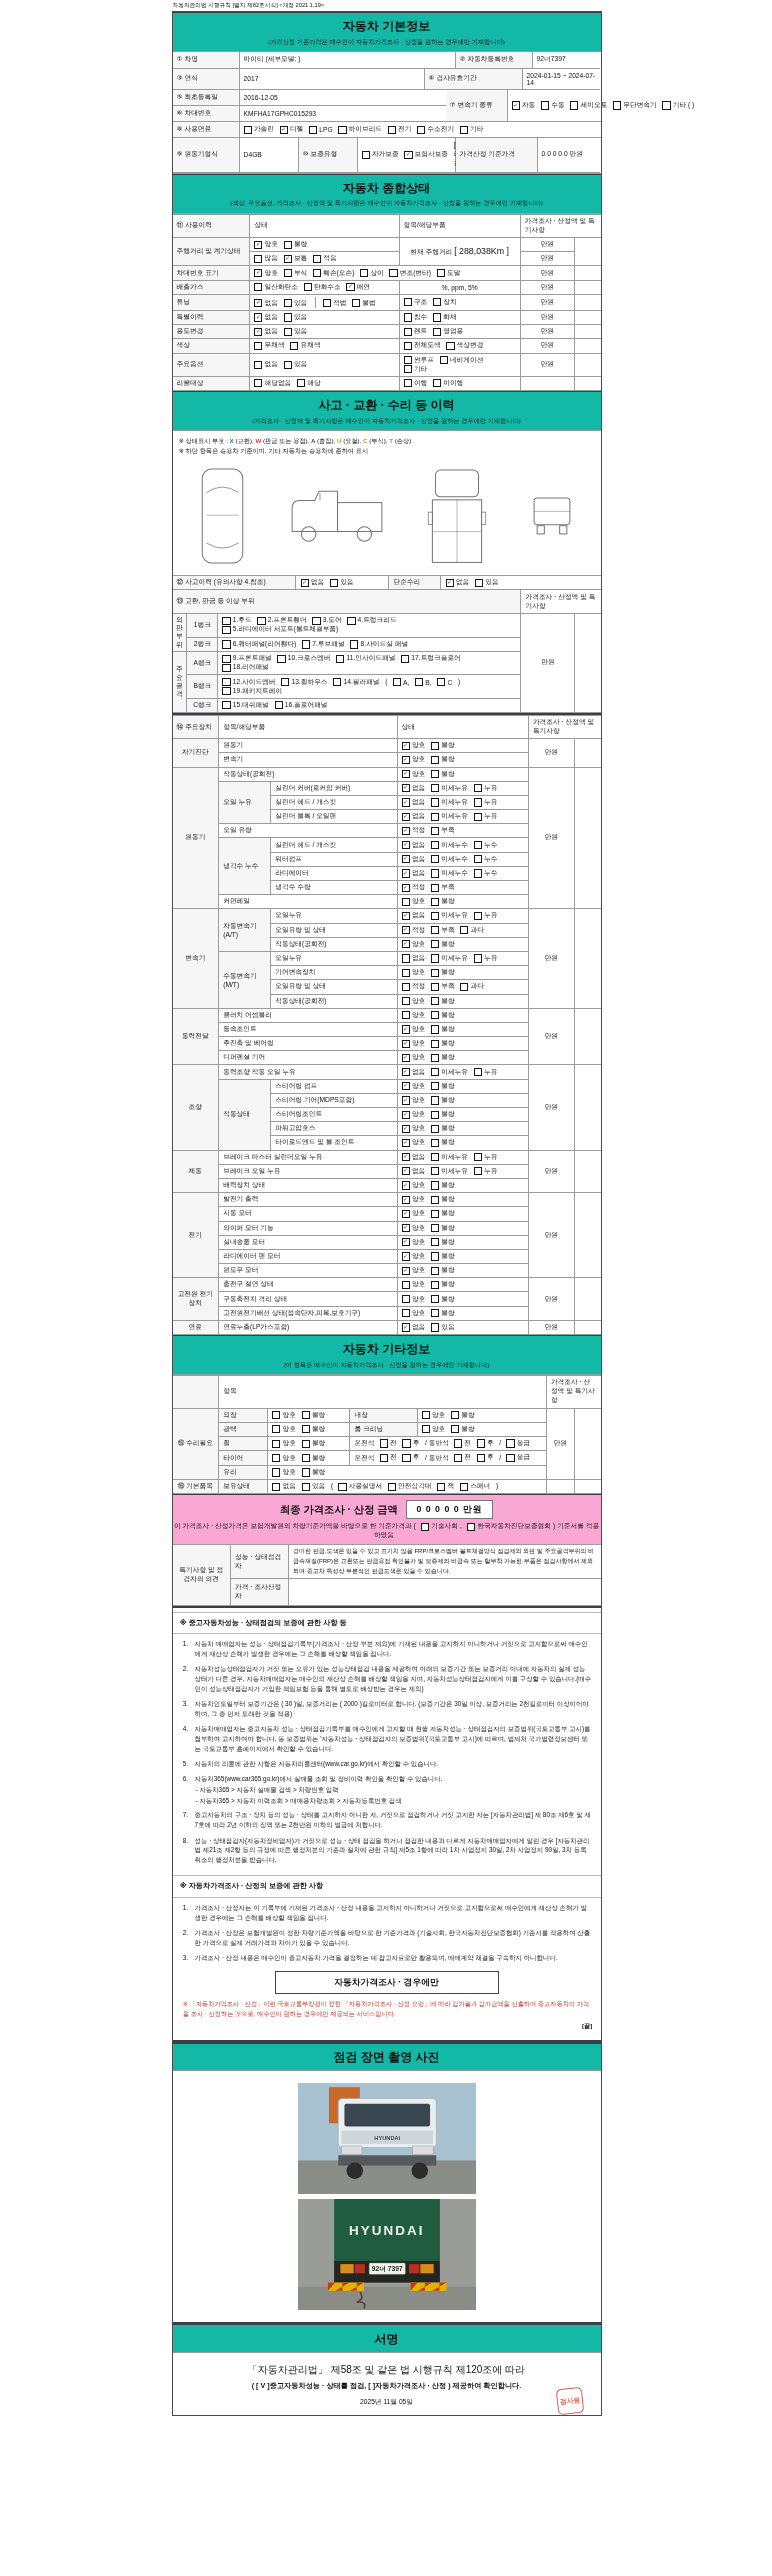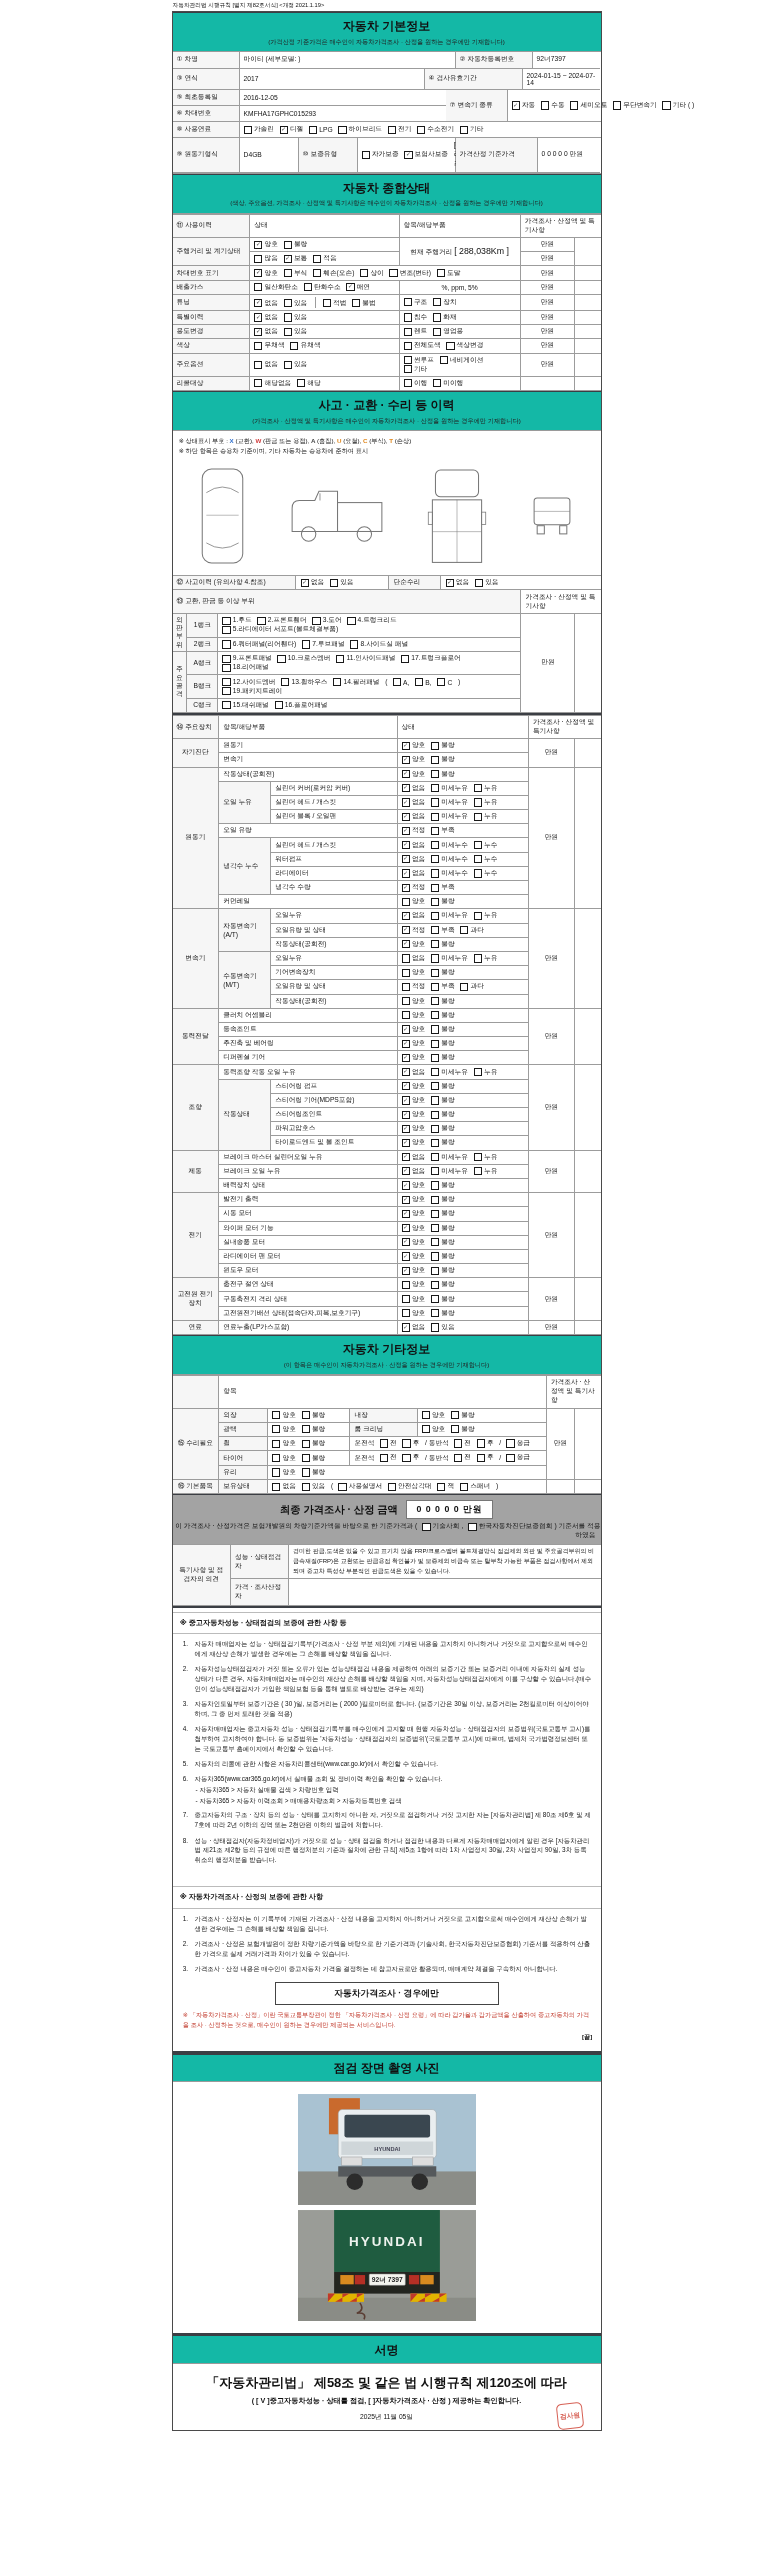--- a/index.html
+++ b/index.html
@@ -48,32 +48,32 @@
   .nwrap{padding:2.1px 0 4.1px}
   .nhead{font-size:7.2px;font-weight:700;border-bottom:0.5px solid #bbb;border-top:0.5px solid #bbb;padding:5.2px 7.2px;margin-top:1px}
   .nitem{display:flex;gap:3.6px;font-size:6.4px;line-height:1.55;margin:5.2px 8.2px 0 10.3px}
   .nitem .no{flex:none;width:8.2px}
   .nsub{margin:1px 8.2px 0 23px;font-size:6.4px;line-height:1.5}
   .boxed{border:1px solid #444;width:222px;margin:8.2px auto 5.2px;text-align:center;padding:4.6px 0;font-size:8.8px;font-weight:700}
   .boxnote{font-size:6.2px;margin:2.1px 10.3px;line-height:1.5}
   .boxnote .red{color:#c0392b}
   .endmark{text-align:right;font-size:6.2px;padding:2.1px 8.2px 5.2px;font-weight:700}
   
-  .finalband{background:#a3a3a3;border-top:1.5px solid #3b3e44;padding:5.2px 0 4.1px;text-align:right}
+  .finalband{background:#f9a8d4;border-top:1.5px solid #3b3e44;padding:5.2px 0 4.1px;text-align:center}
   .finalline{display:flex;justify-content:center;align-items:center;gap:8.2px}
   .finalline .fl{font-size:10.3px;font-weight:700}
   .finalline .fv{font-size:8.8px;font-weight:700;border:0.5px solid #777;background:#fff;padding:2.1px 9.3px;letter-spacing:1px}
   .finalnote{font-size:6px;margin-top:3.6px}
   .finalnote .cb{margin-right:2.1px}
   
   .photos{padding:6.2px 0 7.2px;text-align:center}
   .photo{display:block;margin:5.2px auto}
   
   .sign{position:relative;padding:6.2px 0 3.1px;text-align:center}
-  .sign .l1{font-size:13px;font-weight:700;margin-top:4.1px}
+  .sign .l1{font-size:10px;font-weight:400;margin-top:4.1px}
   .sign .l2{font-size:7.2px;font-weight:700;margin-top:3.1px}
   .sign .dt{font-size:6.7px;margin:7.2px 0 5.2px}
   .stamp{position:absolute;right:17.5px;bottom:1px;width:24px;height:24px;border:1.5px solid #cf4436;border-radius:5.2px;color:#cf4436;display:flex;align-items:center;justify-content:center;font-size:6.7px;font-weight:700;transform:rotate(-6deg);opacity:.85;background:rgba(255,255,255,.4)}
   .vert{width:13.4px;padding:2.1px 1px;text-align:center;line-height:1.25;background:#f6f6f6}
   .pricecell{text-align:center;background:#fff}
   .mini{font-size:6px}
   .kmbig{font-size:8.8px;font-weight:400}
 </style>
 </head>
 <body>
@@ -1295,21 +1295,21 @@
         <div class="nsub">- 자동차365 &gt; 자동차 이력조회 &gt; 매매용차량조회 &gt; 자동차등록번호 검색</div>
         <div class="nitem">
           <span class="no">7.</span>
           <span>중고자동차의 구조 · 장치 등의 성능 · 상태를 고지하지 아니한 자, 거짓으로 점검하거나 거짓 고지한 자는 [자동차관리법] 제 80조 제6호 및 제7호에 따라 2년 이하의 징역 또는 2천만원 이하의 벌금에 처합니다.</span>
         </div>
         <div class="nitem">
           <span class="no">8.</span>
           <span>성능 · 상태점검자(자동차정비업자)가 거짓으로 성능 · 상태 점검을 하거나 점검한 내용과 다르게 자동차매매업자에게 알린 경우 [자동차관리법 제21조 제2항 등의 규정에 따른 행정처분의 기준과 절차에 관한 규칙] 제5조 1항에 따라 1차 사업정지 30일, 2차 사업정지 90일, 3차 등록취소의 행정처분을 받습니다.</span>
         </div>
       </div>
-    <div class="nhead" style="margin-top:21px">※ 자동차가격조사 · 산정의 보증에 관한 사항</div>
+    <div class="nhead" style="margin-top:10px">※ 자동차가격조사 · 산정의 보증에 관한 사항</div>
     <div id="notice-items-2">
         <div class="nitem">
           <span class="no">1.</span>
           <span>가격조사 · 산정자는 이 기록부에 기재된 가격조사 · 산정 내용을 고지하지 아니하거나 거짓으로 고지함으로써 매수인에게 재산상 손해가 발생한 경우에는 그 손해를 배상할 책임을 집니다.</span>
         </div>
         <div class="nitem">
           <span class="no">2.</span>
           <span>가격조사 · 산정은 보험개발원이 정한 차량기준가액을 바탕으로 한 기준가격과 (기술사회, 한국자동차진단보증협회) 기준서를 적용하여 산출한 가격으로 실제 거래가격과 차이가 있을 수 있습니다.</span>
         </div>
         <div class="nitem">
@@ -1364,19 +1364,19 @@
     </svg>
   </div>
 
   <div class="rule4"></div>
 
   <div class="band">
     <div class="h">서명</div>
   </div>
   <div class="sign">
     <div class="l1">「자동차관리법」 제58조 및 같은 법 시행규칙 제120조에 따라</div>
-    <div class="l2">( [ V ]중고자동차성능 · 상태를 점검, [   ]자동차가격조사 · 산정 ) 제공하는 확인합니다.</div>
+    <div class="l2">( [ V ]중고자동차성능 · 상태를 점검, [   ]자동차가격조사 · 산정 ) 제공하여 확인합니다.</div>
     <div class="dt">2025년 11월 05일</div>
     <div class="stamp">검사원</div>
   </div>
 
 </div>
 
 
 </body></html>

